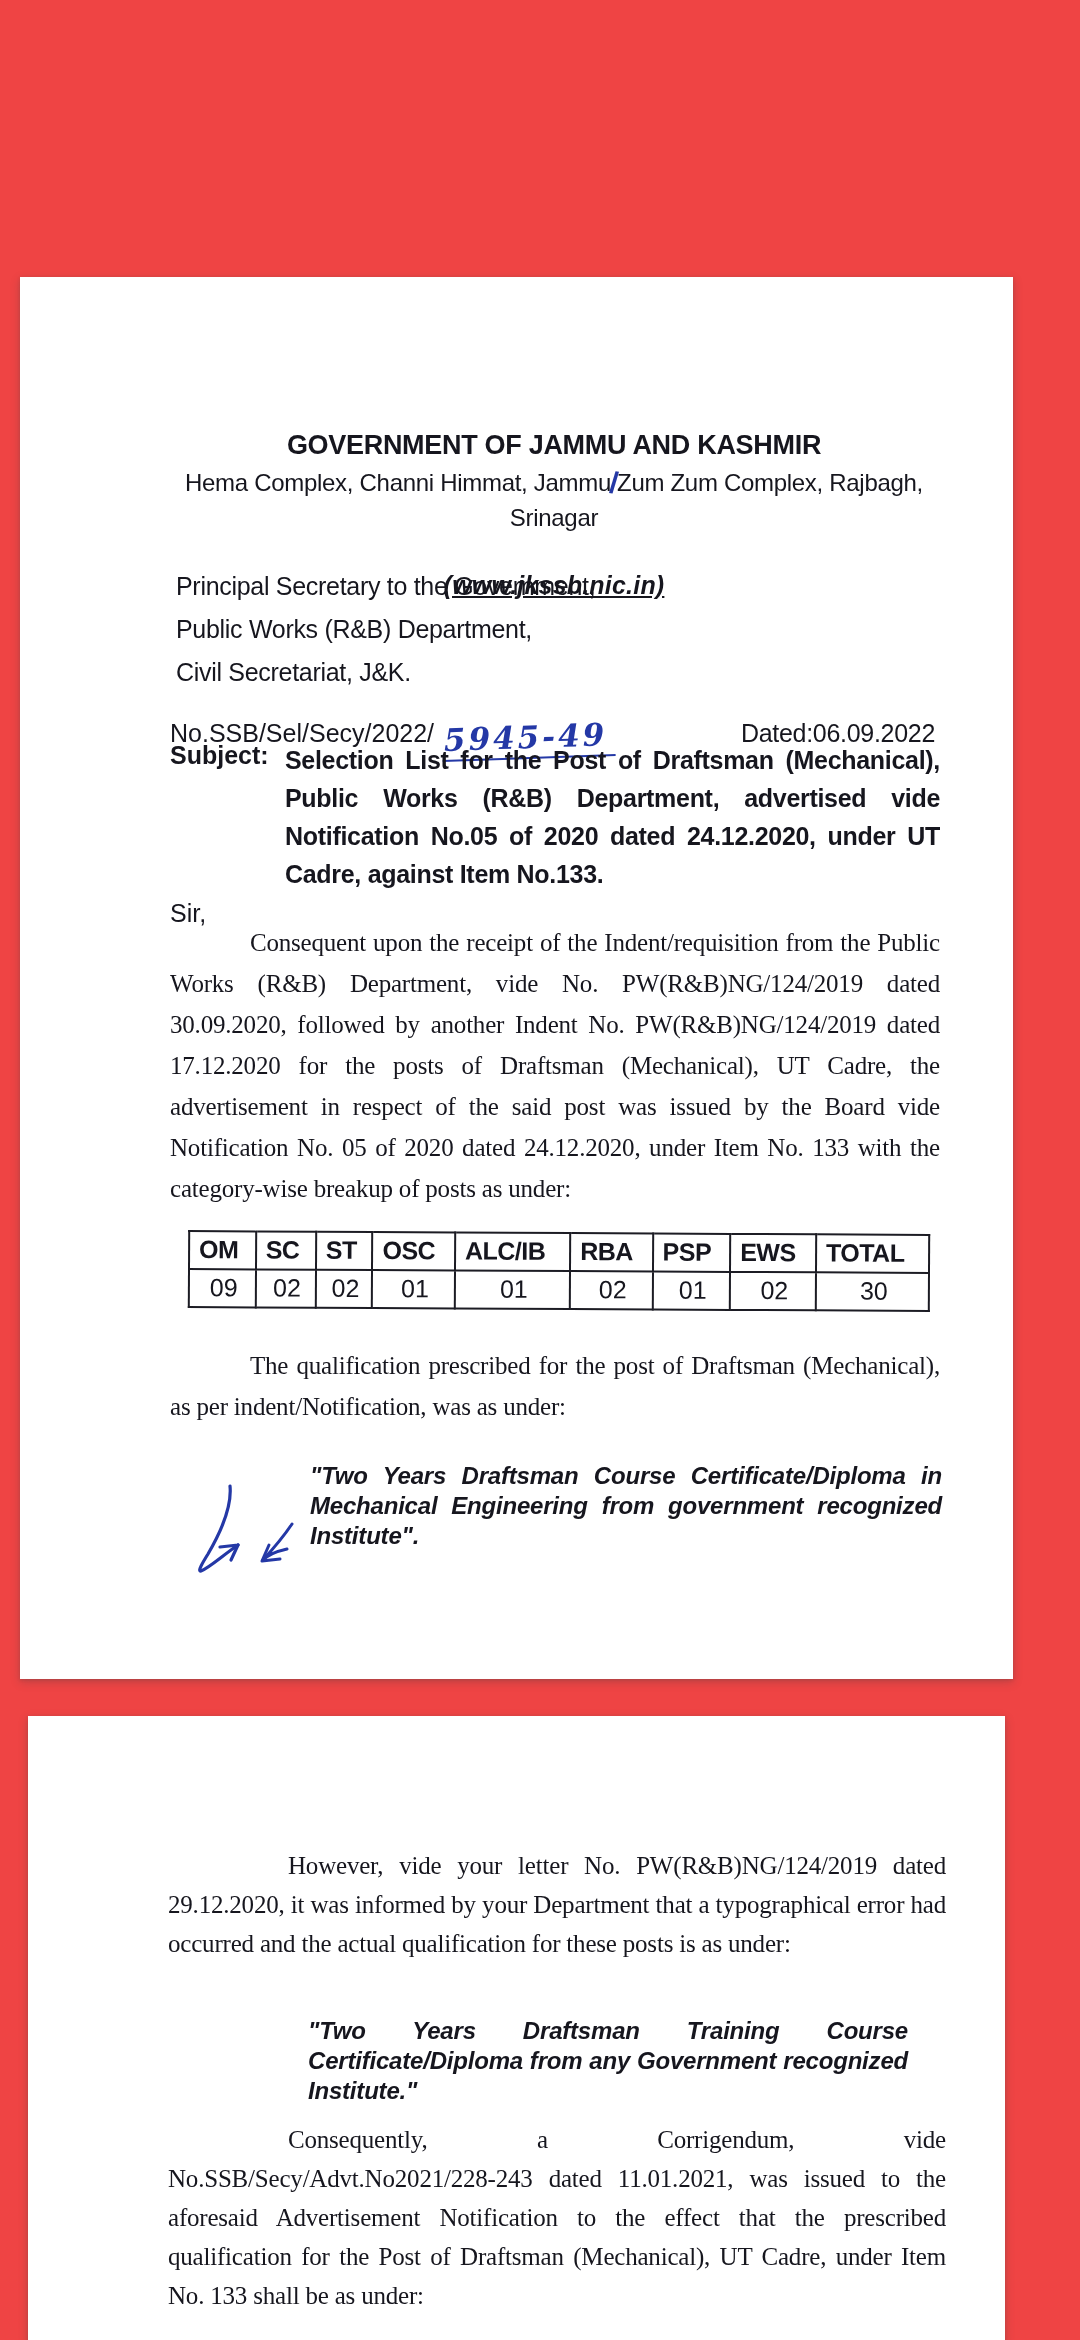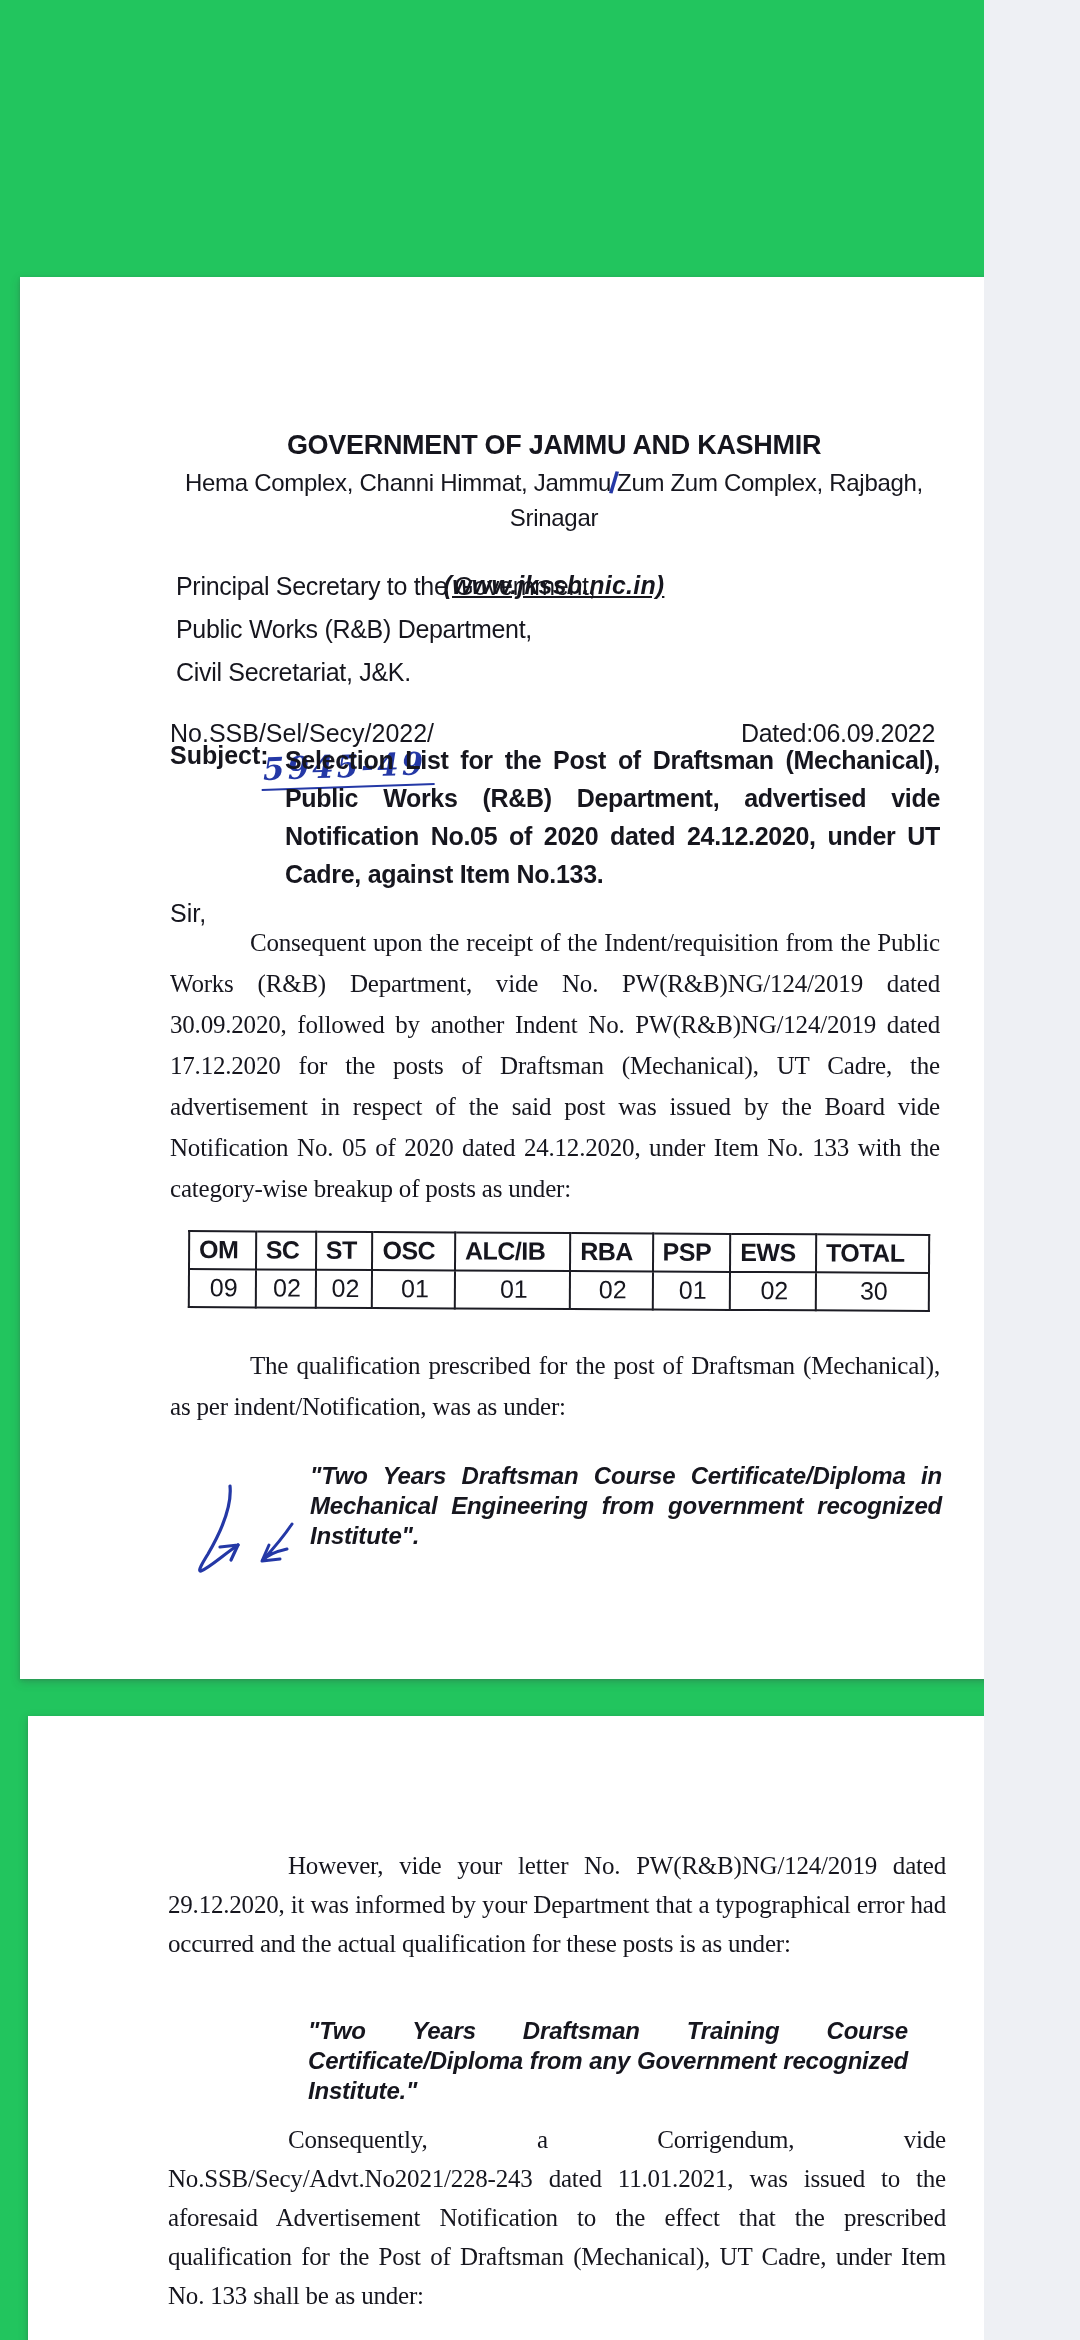--- a/index.html
+++ b/index.html
@@ -1,19 +1,19 @@
 <!DOCTYPE html>
 <html><head>
 <meta charset="utf-8">
 <style>
   * { margin:0; padding:0; box-sizing:border-box; }
   html,body { width:1080px; height:2340px; }
   body { font-family:"Liberation Sans", sans-serif; background:#eef0f4; color:#16161e; overflow:hidden; }
 
-  .screen { position:relative; width:984px; height:2340px; background:#22c55e; overflow:hidden; }
+  .screen { position:relative; width:1080px; height:2340px; background:#ef4444; overflow:hidden; }
 
   .page {
     position:absolute; background:#ffffff;
     box-shadow:0 3px 9px rgba(60,64,67,.28), 0 1px 3px rgba(60,64,67,.18);
   }
   .page1 { left:20px; top:277px; width:993px; height:1402px; }
   .page2 { left:28px; top:1716px; width:977px; height:640px; }
 
   
   .header-block { position:absolute; left:150px; top:150px; width:768px; text-align:center; }
@@ -21,21 +21,21 @@
   .doc-address { font-size:24px; line-height:35px; letter-spacing:-0.3px; }
   .hand-slash { display:inline-block; color:#2438a6; font-weight:700; font-size:30px;
                 transform:rotate(6deg) translateY(2px); margin:0 -1px; }
   .doc-website { font-size:25px; font-weight:600; font-style:italic; line-height:37px;
                  text-decoration:underline; letter-spacing:0.2px;margin-top:32px; }
 
   .from-block { position:absolute; left:156px; top:288px; font-size:25px; line-height:43px; letter-spacing:-0.3px; }
 
   .ref-row { position:absolute; left:150px; right:78px; top:400px;
              display:flex; justify-content:space-between; align-items:baseline; font-size:25px; }
-  .ref-left { display:flex; align-items:flex-end;flex-direction:column; }
+  .ref-left { display:flex; align-items:flex-start; }
   .hand-number { font-family:"DejaVu Serif", serif; font-style:italic; font-weight:700;
                  color:#2438a6; font-size:31px; letter-spacing:3px; margin-left:8px;
                  border-bottom:2px solid #2438a6; transform:rotate(-2deg); padding:0 8px 2px 2px; }
   .doc-date { font-size:25px; letter-spacing:-0.3px;margin-top:42px; }
 
   .subject-row { position:absolute; left:150px; top:464px; width:770px; display:flex; }
   .subject-label { width:115px; flex:0 0 115px; font-weight:700; font-size:25px; }
   .subject-text { width:655px; font-weight:700; font-size:25px; line-height:38px;
                   text-align:justify; letter-spacing:-0.3px; }
 

